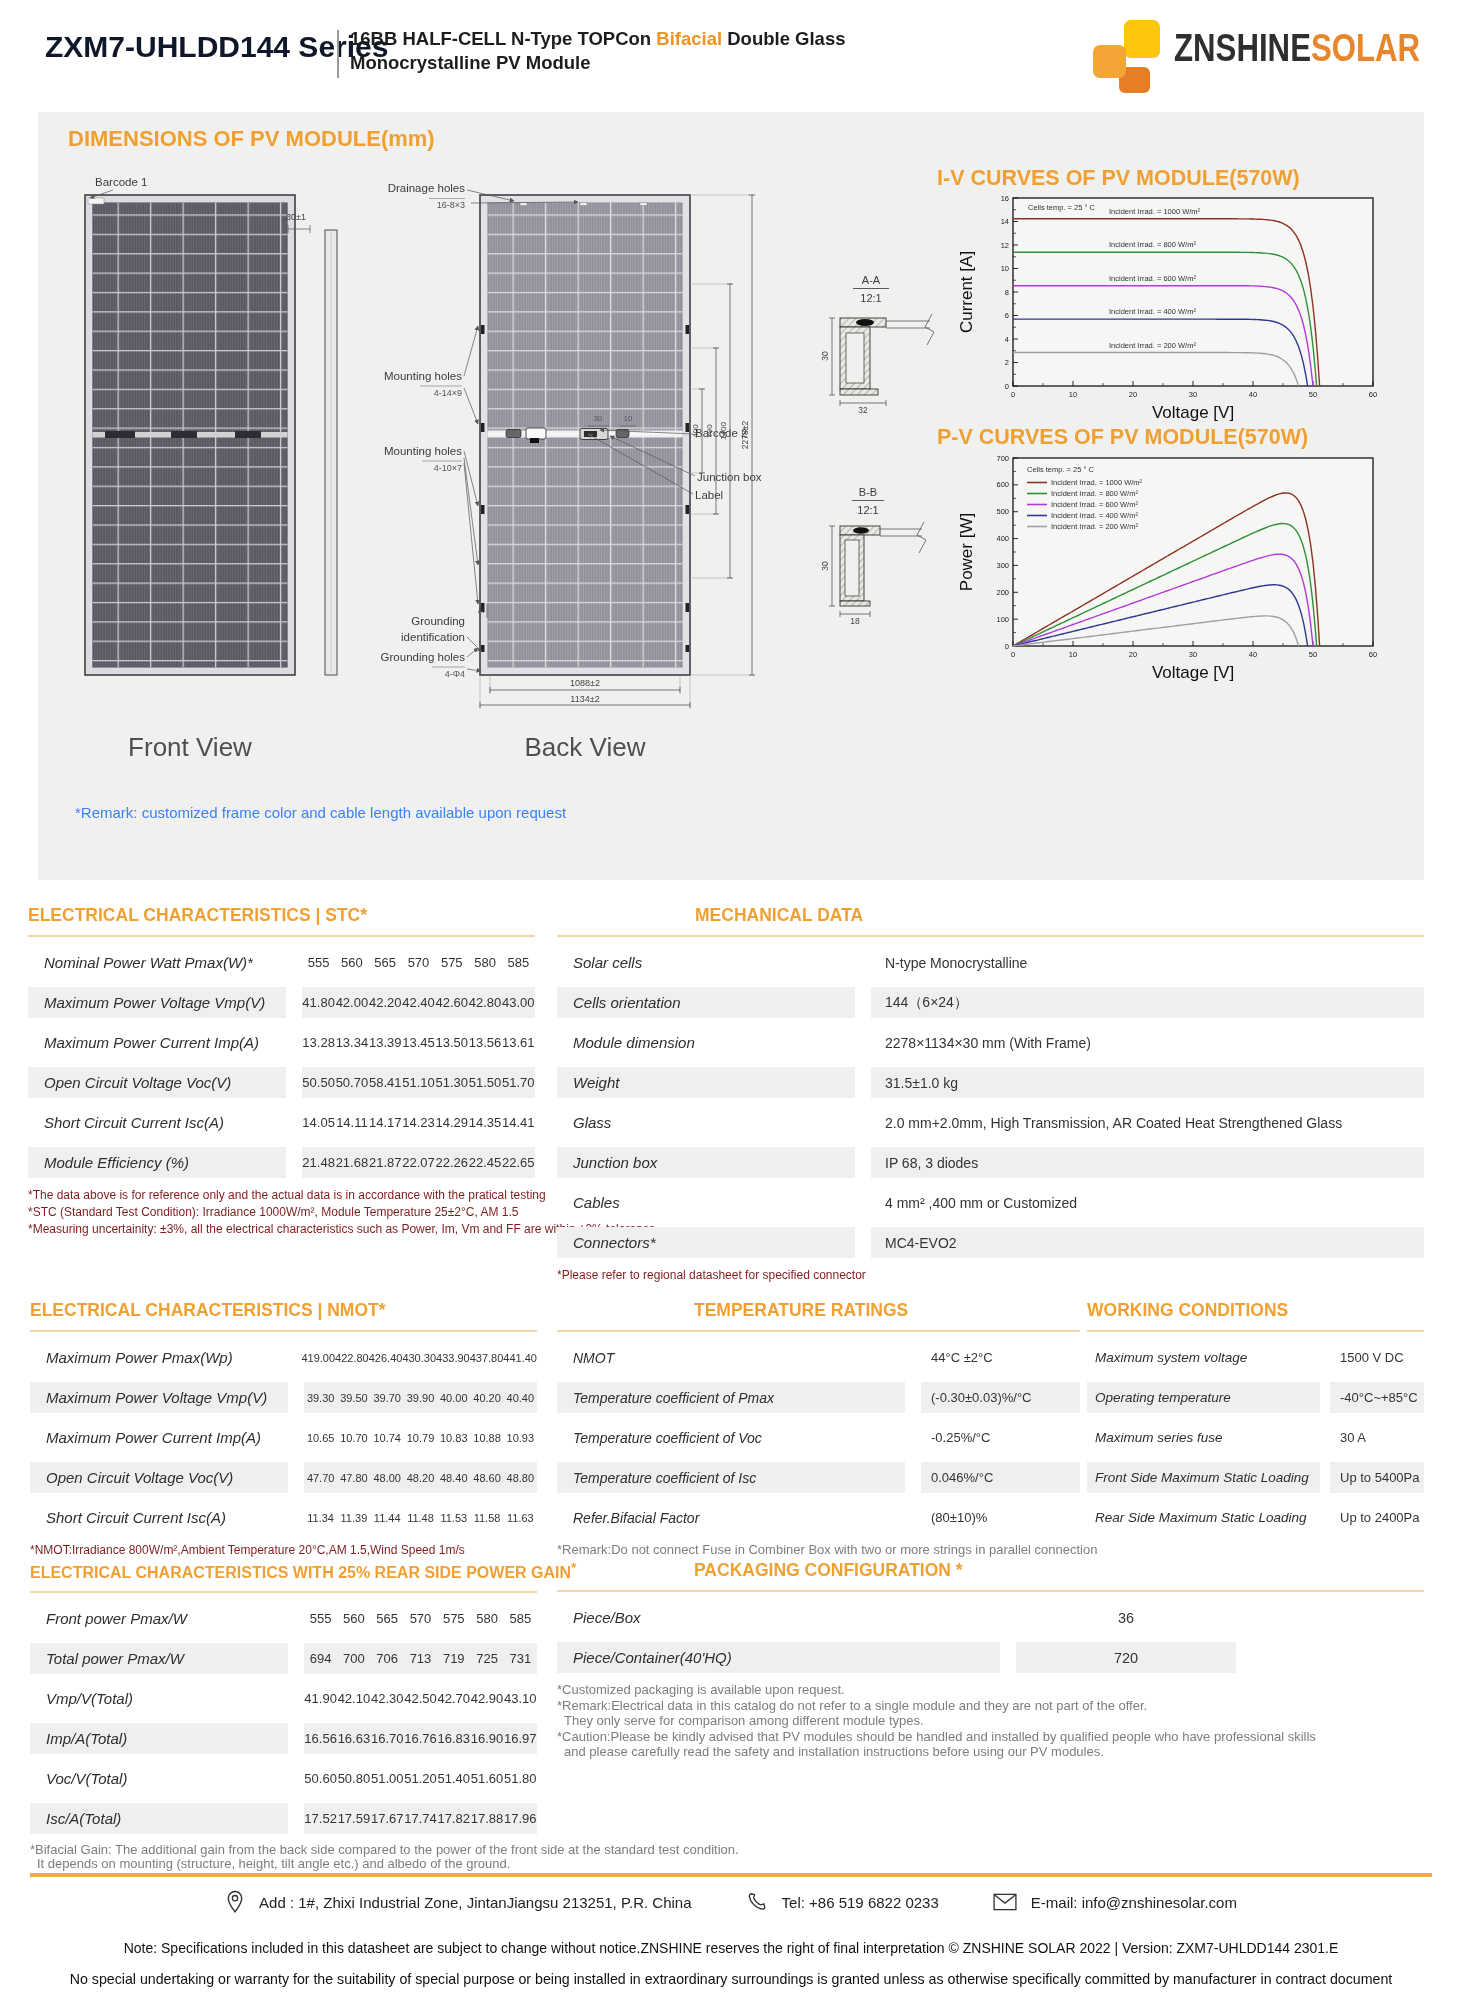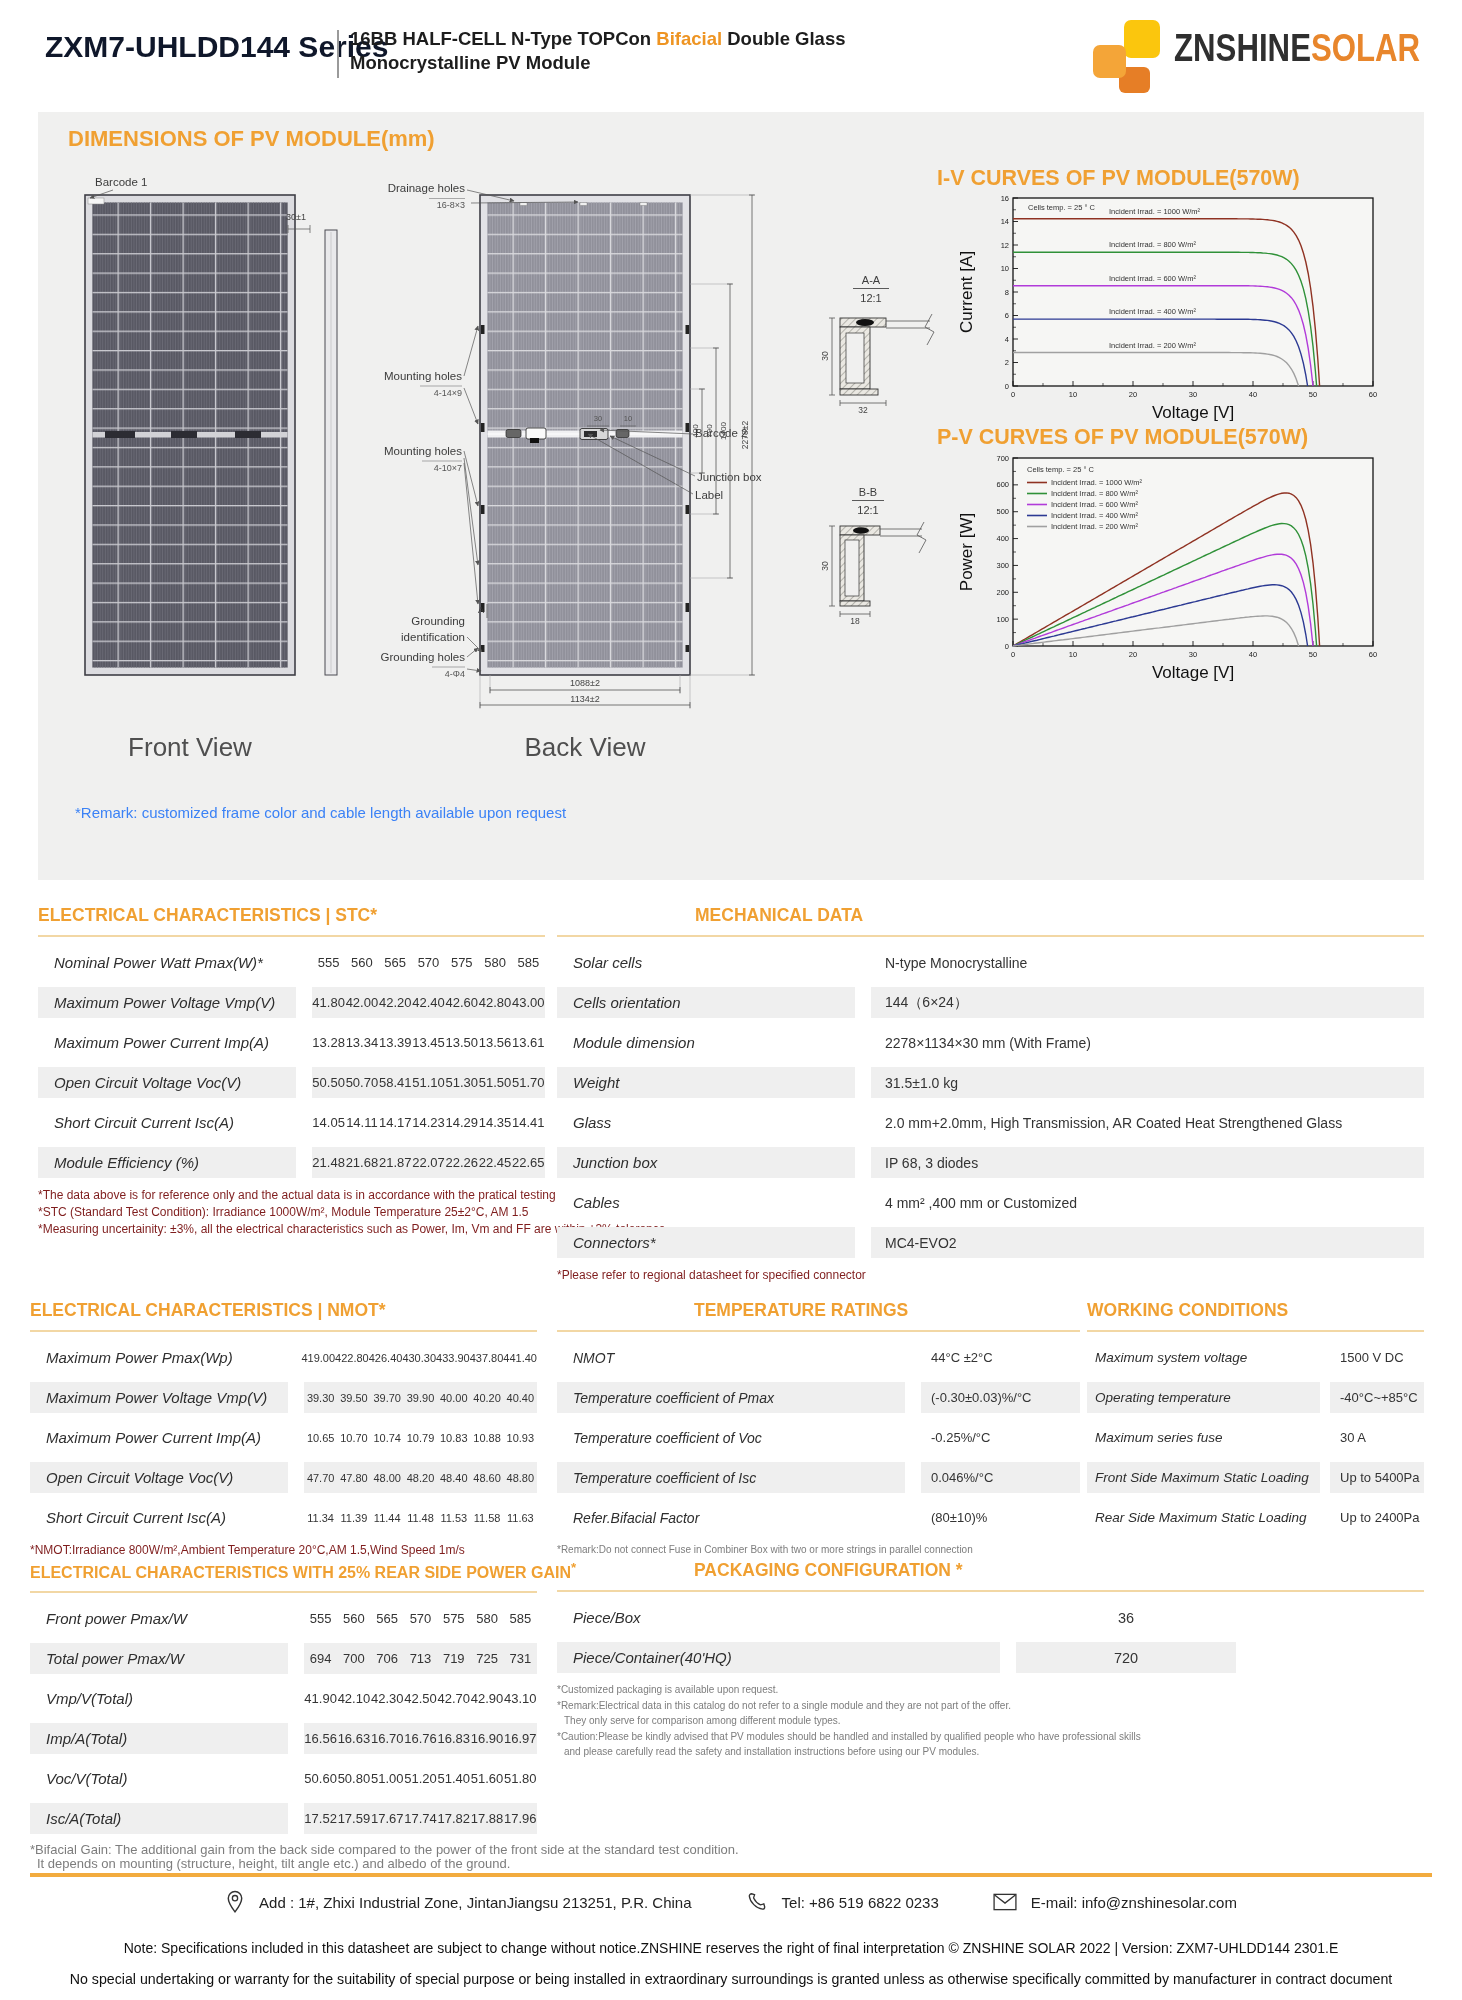--- a/index.html
+++ b/index.html
@@ -37,21 +37,21 @@
   .alt .tlabel,.alt .tvals,.alt .tvalue{background:var(--rowgray);}
   .spec .tlabel{width:258px;}
   .mech .tlabel{width:298px;}
   .tr .tlabel{width:348px; font-size:14px;}
   .tr .tvalue{font-size:13px; padding-left:10px;}
   .wc .tlabel{width:233px; font-size:13.5px; padding-left:8px;}
   .wc .tvalue{font-size:13px; padding-left:10px; margin-left:10px;}
   .pkg .tlabel{width:443px;}
   .pkg .tvalue{flex:0 0 220px; justify-content:center; padding-left:0; font-size:14.5px;}
   .note{font-size:12px; color:#7f1d1d; line-height:17px; white-space:nowrap;}
-  .note.sm{font-size:10px; line-height:15.5px; color:#7d7d7d;}
+  .note.sm{font-size:13px; line-height:15.5px; color:#7d7d7d;}
   .note.xs{font-size:13px; line-height:14px; color:#7d7d7d;}
   .indent{padding-left:7px;}
   
   .fdivider{left:30px; top:1873px; width:1402px; height:4px; background:#F2AB3E;}
   .contact{left:0; top:1890px; width:1462px; display:flex; justify-content:center; align-items:center; gap:14px; font-size:15px; color:#222; white-space:nowrap;}
   .contact .gap{width:26px;}
   .fnote{left:0; top:1940px; width:1462px; text-align:center; font-size:14px; color:#101010; white-space:nowrap;}
   .fdisc{left:0; top:1971px; width:1462px; text-align:center; font-size:14.2px; color:#101010; white-space:nowrap;}
 </style>
 </head>
@@ -413,21 +413,21 @@
     <text x="93" y="66" font-size="7.5" fill="#333">Incident Irrad. = 400 W/m²</text>
     <line x1="69" y1="74.5" x2="89" y2="74.5" stroke="#A0A0A0" stroke-width="1.6"></line>
     <text x="93" y="77" font-size="7.5" fill="#333">Incident Irrad. = 200 W/m²</text>
     <text x="235" y="226" text-anchor="middle" font-size="17" fill="#111">Voltage [V]</text>
     <text transform="rotate(-90 14 100)" x="14" y="100" text-anchor="middle" font-size="17" fill="#111">Power [W]</text>
   </svg>
 <div class="abs view-label" style="left:85px;top:732px">Front View</div>
 <div class="abs view-label" style="left:480px;top:732px">Back View</div>
 <div class="abs remark" style="left:75px;top:804px">*Remark: customized frame color and cable length available upon request</div>
 
-<div class="abs" style="left:38px;top:905px;width:507px">
+<div class="abs" style="left:28px;top:905px;width:507px">
   <div class="sec-title">ELECTRICAL CHARACTERISTICS  |  STC*</div>
   <div class="underline"></div>
   <div class="tbl spec">
       <div class="trow">
         <div class="tlabel">Nominal Power Watt Pmax(W)*</div>
         <div class="tvals">
           <span>555</span>
           <span>560</span>
           <span>565</span>
           <span>570</span>

